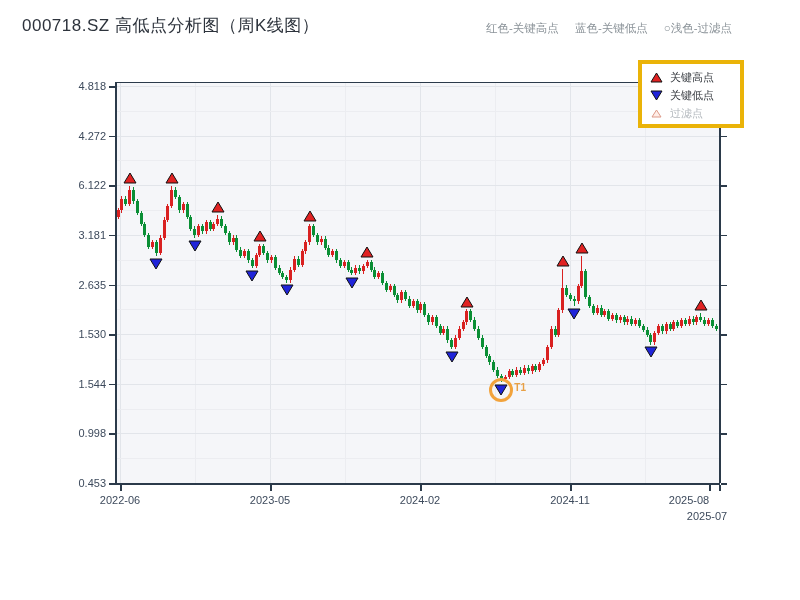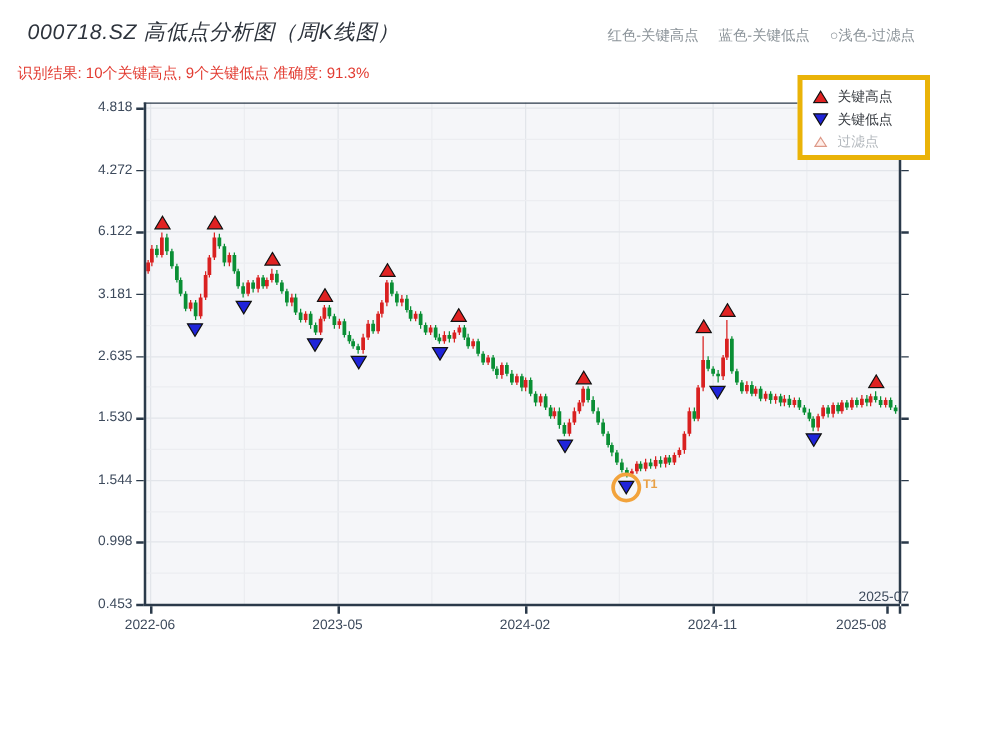--- a/index.html
+++ b/index.html
@@ -1,21 +1,21 @@
 <!DOCTYPE html>
 <html><head>
 <meta charset="utf-8">
 <style>
   html,body{margin:0;padding:0;background:#ffffff;}
   #canvas{
     position:relative;width:800px;height:600px;background:#ffffff;overflow:hidden;
     font-family:"Liberation Sans","DejaVu Sans",sans-serif;
   }
   .abs{position:absolute;}
-  #page-title{left:22px;top:14px;font-size:17px;color:#2d333c;letter-spacing:0.5px;z-index:9;font-style:italic;}
+  #page-title{left:22px;top:14px;font-size:17px;color:#2d333c;letter-spacing:0.5px;z-index:9;}
   #subtitle-result{left:14px;top:50px;font-size:12px;color:#e23a30;z-index:9;}
   #subtitle-quality{left:14px;top:67px;font-size:12.5px;color:#a9b0b7;z-index:9;}
   #color-note{top:21px;right:68px;display:flex;gap:16px;font-size:11.5px;color:#8b9399;z-index:9;}
   #plot-bg{left:116px;top:82px;width:603px;height:401px;background:#f5f6f9;z-index:1;}
   .grid-v-major,.grid-h-major{background:#e2e5ea;z-index:2;}
   .grid-v-minor,.grid-h-minor{background:#ecedf1;z-index:2;}
   .spine{background:#2b3a4a;z-index:5;}
   .tick{background:#2b3a4a;z-index:5;}
   .ylab{width:46px;text-align:right;font-size:11px;color:#3d4a5c;z-index:5;}
   .xlab{width:60px;text-align:center;font-size:11px;color:#3d4a5c;z-index:5;}
@@ -28,21 +28,20 @@
   .legend-row{display:flex;align-items:center;gap:7px;height:18px;}
   .legend-row .lab{font-size:11px;color:#33373d;}
   .legend-row .lab.muted{color:#b3b8bd;}
 </style>
 </head>
 <body>
 
 <div id="canvas">
 
   <div class="abs" id="page-title">000718.SZ 高低点分析图（周K线图）</div>
-  <div class="abs" id="subtitle-result">识别结果: 10个关键高点, 9个关键低点  准确度: 91.3%</div>
 
   <div class="abs" id="color-note">
     <span>红色-关键高点</span>
     <span>蓝色-关键低点</span>
     <span>○浅色-过滤点</span>
   </div>
 
   <div class="abs" id="plot-bg"></div>
   <div class="abs" id="dyn">
       <div class="abs grid-v-major" style="left: 120px; top: 82px; width: 1px; height: 401px;"></div>
@@ -475,21 +474,21 @@
       <div class="abs ylab" style="left: 60px; top: 477px;">0.453</div>
       <div class="abs tick" style="left: 120px; top: 485px; width: 1.5px; height: 6px;"></div>
       <div class="abs xlab" style="left: 90px; top: 494px;">2022-06</div>
       <div class="abs tick" style="left: 270px; top: 485px; width: 1.5px; height: 6px;"></div>
       <div class="abs xlab" style="left: 240px; top: 494px;">2023-05</div>
       <div class="abs tick" style="left: 420px; top: 485px; width: 1.5px; height: 6px;"></div>
       <div class="abs xlab" style="left: 390px; top: 494px;">2024-02</div>
       <div class="abs tick" style="left: 570px; top: 485px; width: 1.5px; height: 6px;"></div>
       <div class="abs xlab" style="left: 540px; top: 494px;">2024-11</div>
       <div class="abs tick" style="left: 709px; top: 485px; width: 1.5px; height: 6px;"></div>
-      <div class="abs xlab" style="left: 677px; top: 472px;">2025-07</div>
+      <div class="abs xlab" style="left: 677px; top: 510px;">2025-07</div>
       <div class="abs tick" style="left: 719px; top: 485px; width: 1.5px; height: 6px;"></div>
       <div class="abs xlab" style="left: 659px; top: 494px;">2025-08</div>
     </div>
 
   <div class="abs" id="plot-legend">
     <div class="legend-row">
       <span class="marker">
         <svg width="13" height="11">
             <polygon points="6.5,1 12,10 1,10" fill="#e02222" stroke="#111" stroke-width="1"></polygon>
           </svg>

